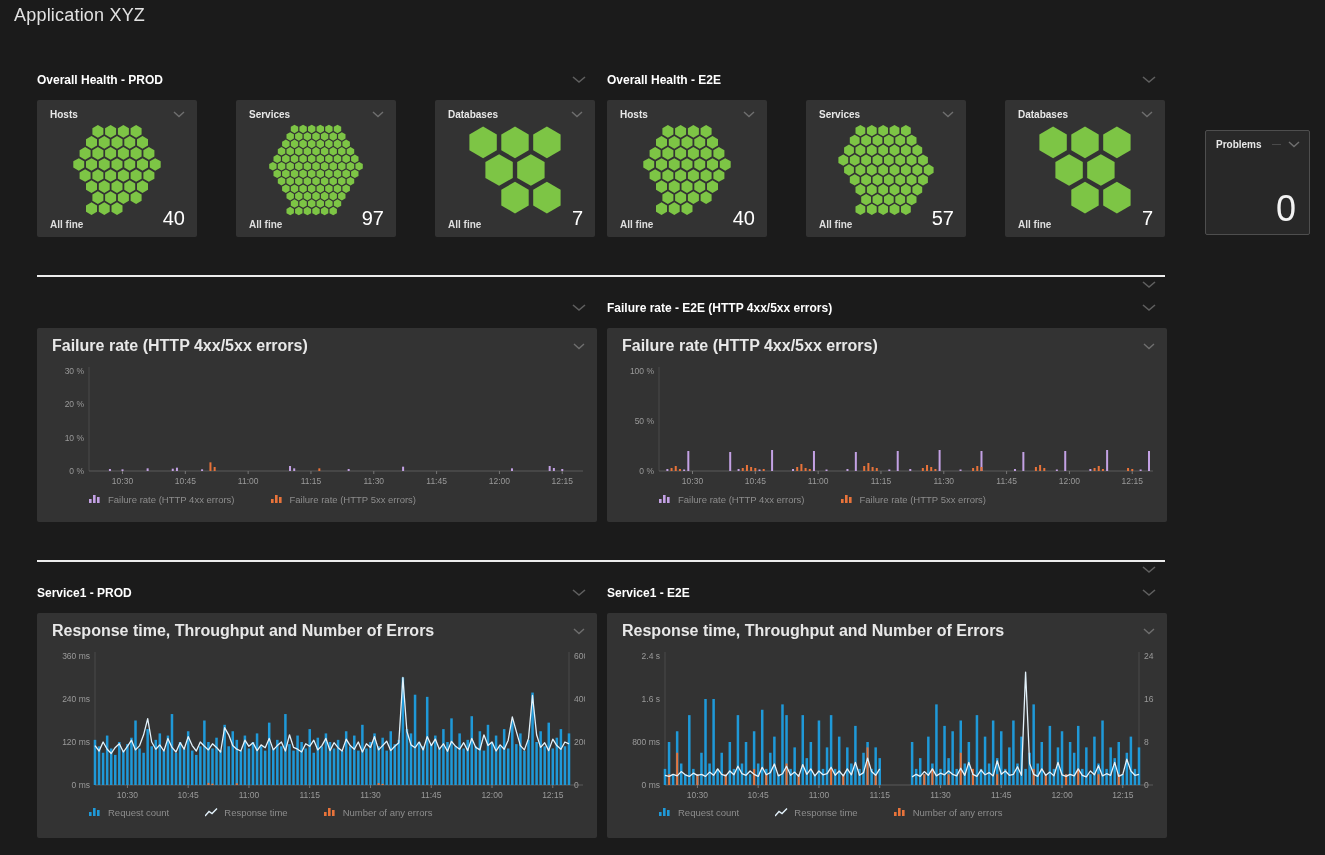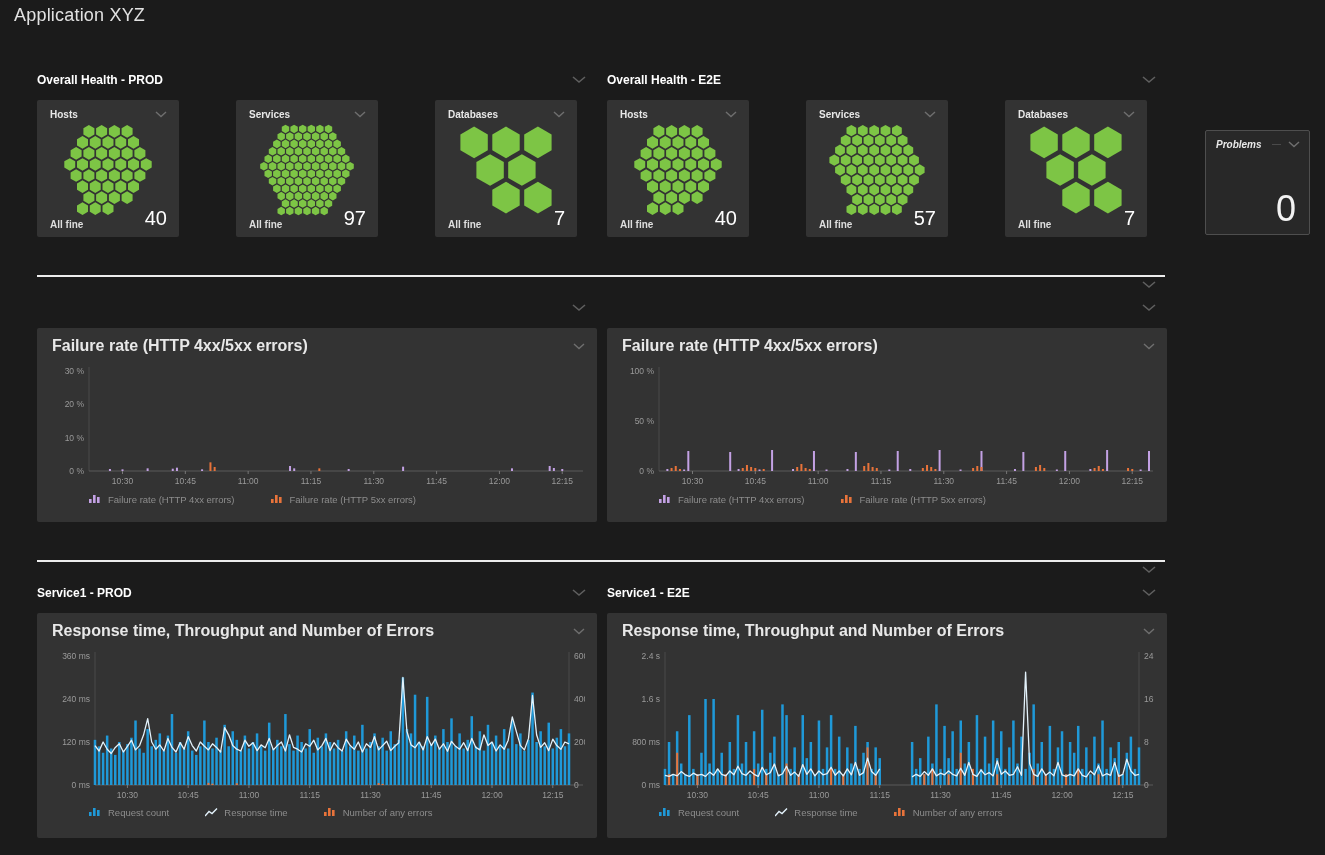--- a/index.html
+++ b/index.html
@@ -13,28 +13,28 @@
   .chev { display:inline-flex; align-items:center; justify-content:center; }
   .chev.abs { position:absolute; }
 
   .divider { position:absolute; height:2px; background:#ededed; }
 
   .tile { position:absolute; background:#333333; border-radius:2px; }
   .tile-head { display:flex; align-items:center; justify-content:space-between; padding:9px 12px 0 13px; }
   .tile-label { font-size:10px; font-weight:bold; color:#e8e8e8; }
   .chart-title { font-size:16px; font-weight:bold; color:#e8e8e8; }
 
-  .health-tile { width:142px; height:137px; }
+  .health-tile { width:160px; height:137px; }
   .health-tile svg.honeycomb { position:absolute; top:22px; left:50%; transform:translateX(-50%); }
   .tile-foot { position:absolute; left:13px; right:12px; bottom:7px; display:flex; justify-content:space-between; align-items:flex-end; }
   .status-text { font-size:10px; font-weight:bold; color:#dedede; }
   .count-text { font-size:20px; color:#ffffff; font-weight:400; }
 
   .problems-tile { width:105px; height:105px; background:#282828; border:1px solid #4e4e4e; }
-  .problems-tile .tile-head { padding:8px 9px 0 10px;font-style:italic; }
+  .problems-tile .tile-head { padding:8px 9px 0 10px; }
   .problems-dash { flex:1; height:1px; background:#4a4a4a; margin:0 7px 0 10px; }
   .problems-value { position:absolute; right:13px; bottom:4px; font-size:36px; font-weight:300; color:#f2f2f2; }
 
   .chart-tile .tile-head { padding:9px 12px 2px 15px; }
   svg.chart { display:block; margin:2px auto 0 auto; }
   svg text { font-family:"Liberation Sans", sans-serif; }
   .tick-label { font-size:8.5px; fill:#9a9a9a; }
   .legend { display:flex; align-items:center; gap:36px; margin:3px 0 0 52px; }
   .legend-item { display:flex; align-items:center; gap:6px; }
   .legend-label { font-size:9.5px; color:#8d8d8d; }
@@ -423,20 +423,21 @@
       <svg width="14" height="8">
         <polyline points="1,1 7,6 13,1" fill="none" stroke="#5f5f5f" stroke-width="1.6"></polyline>
       </svg>
     </span>
 
   <span class="chev abs" style="left:572px; top:304px;">
       <svg width="14" height="8">
         <polyline points="1,1 7,6 13,1" fill="none" stroke="#5f5f5f" stroke-width="1.6"></polyline>
       </svg>
     </span>
+  <div class="section-title" style="left:607px; top:301px;">Failure rate - E2E (HTTP 4xx/5xx errors)</div>
   <span class="chev abs" style="left:1142px; top:304px;">
       <svg width="14" height="8">
         <polyline points="1,1 7,6 13,1" fill="none" stroke="#5f5f5f" stroke-width="1.6"></polyline>
       </svg>
     </span>
 
   <div class="tile chart-tile" style="left:37px; top:328px; width:560px; height:194px;">
     <div class="tile-head">
       <span class="chart-title">Failure rate (HTTP 4xx/5xx errors)</span>
       <span class="chev">

